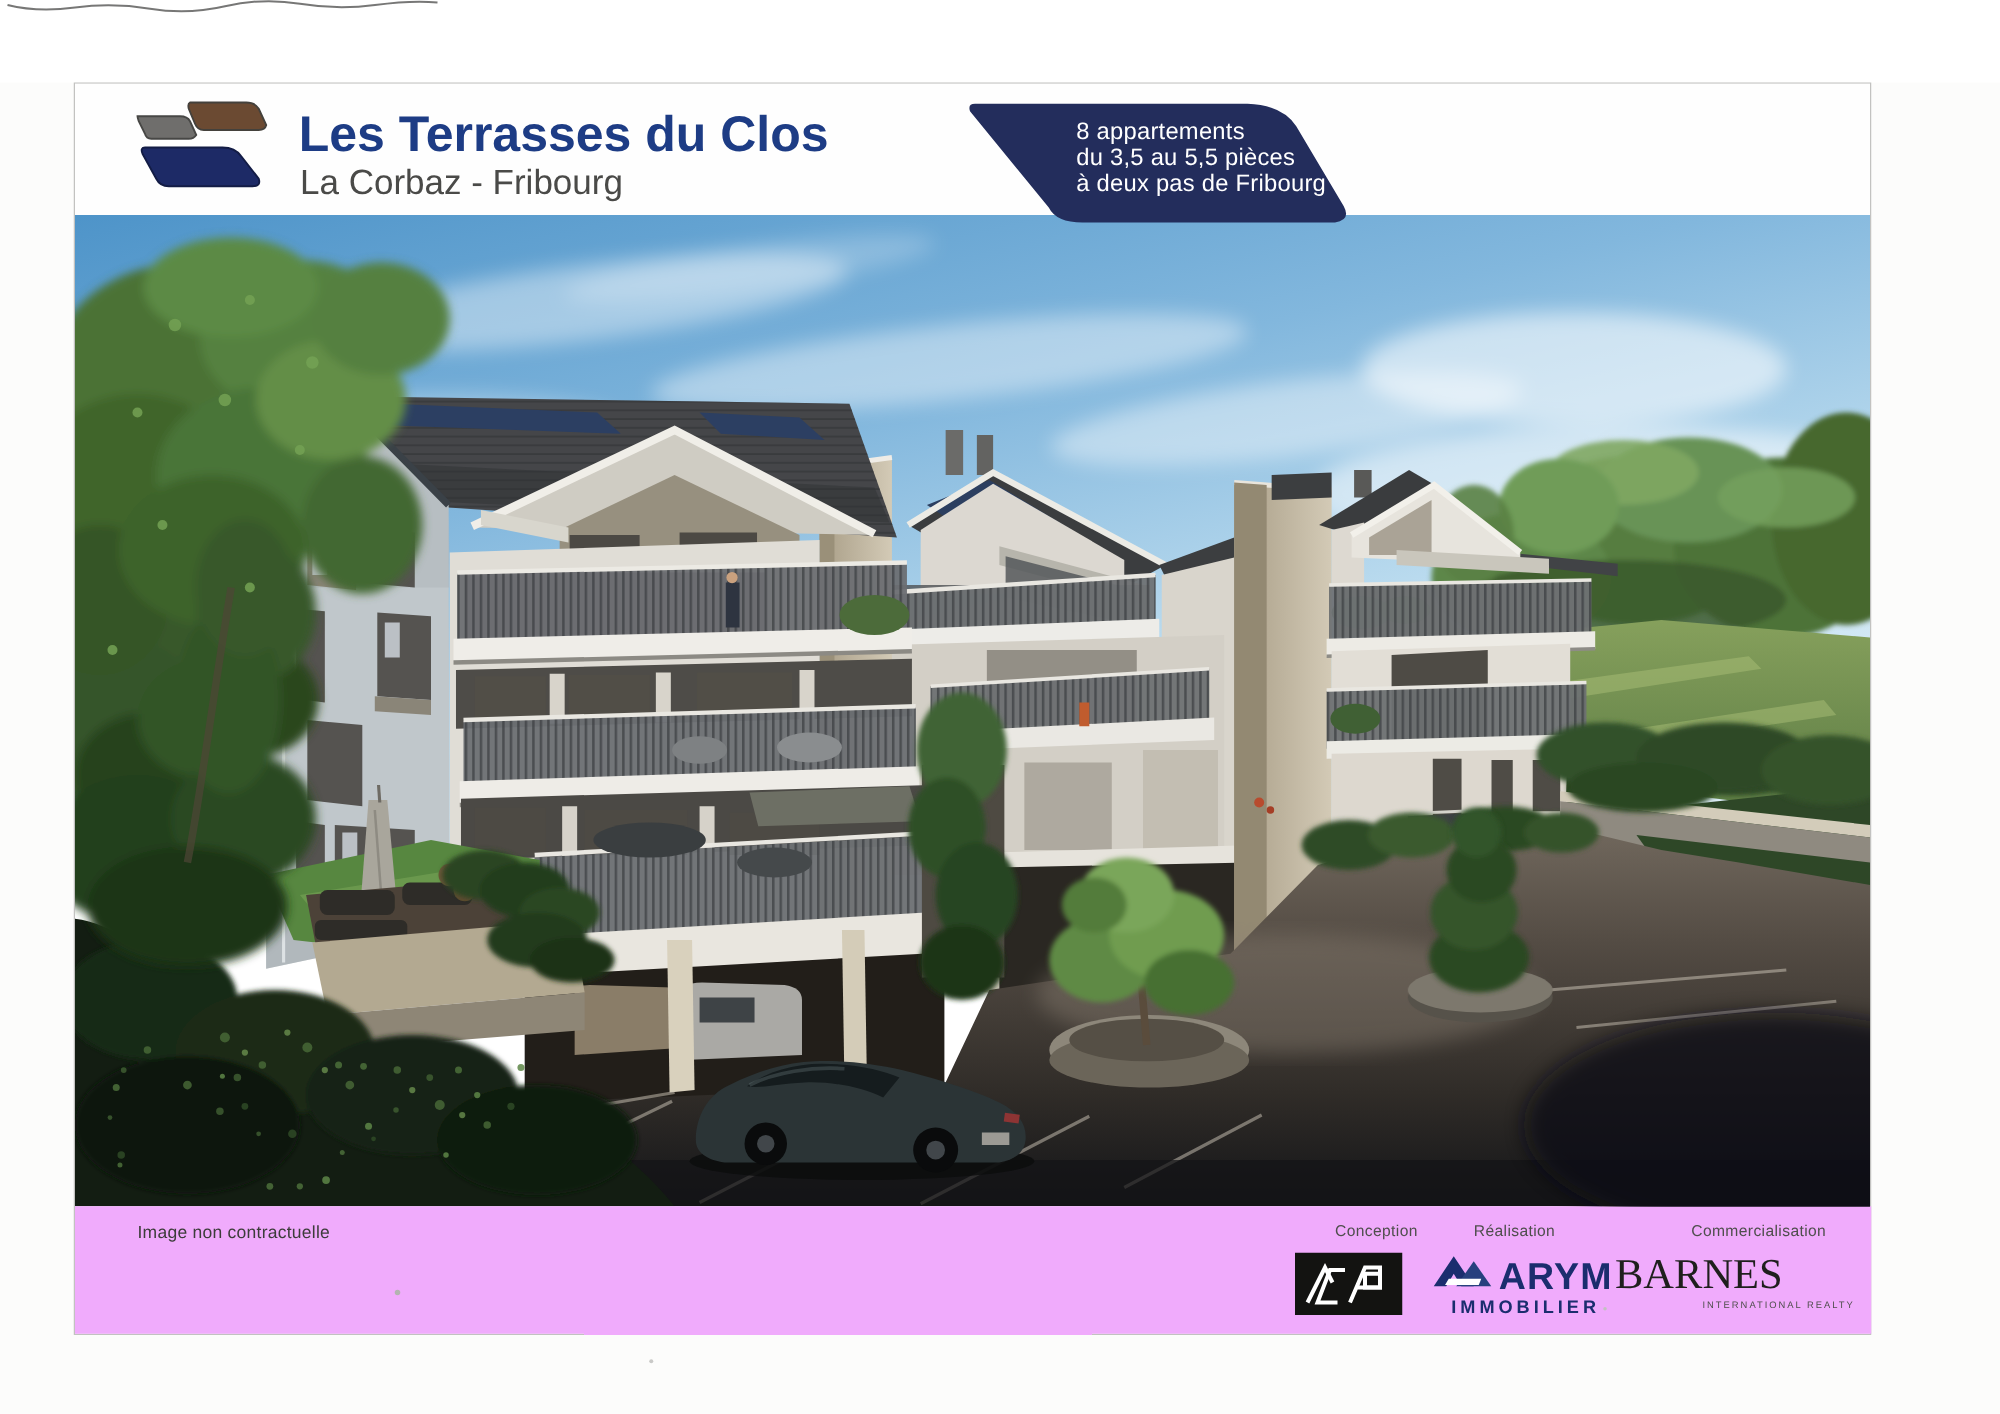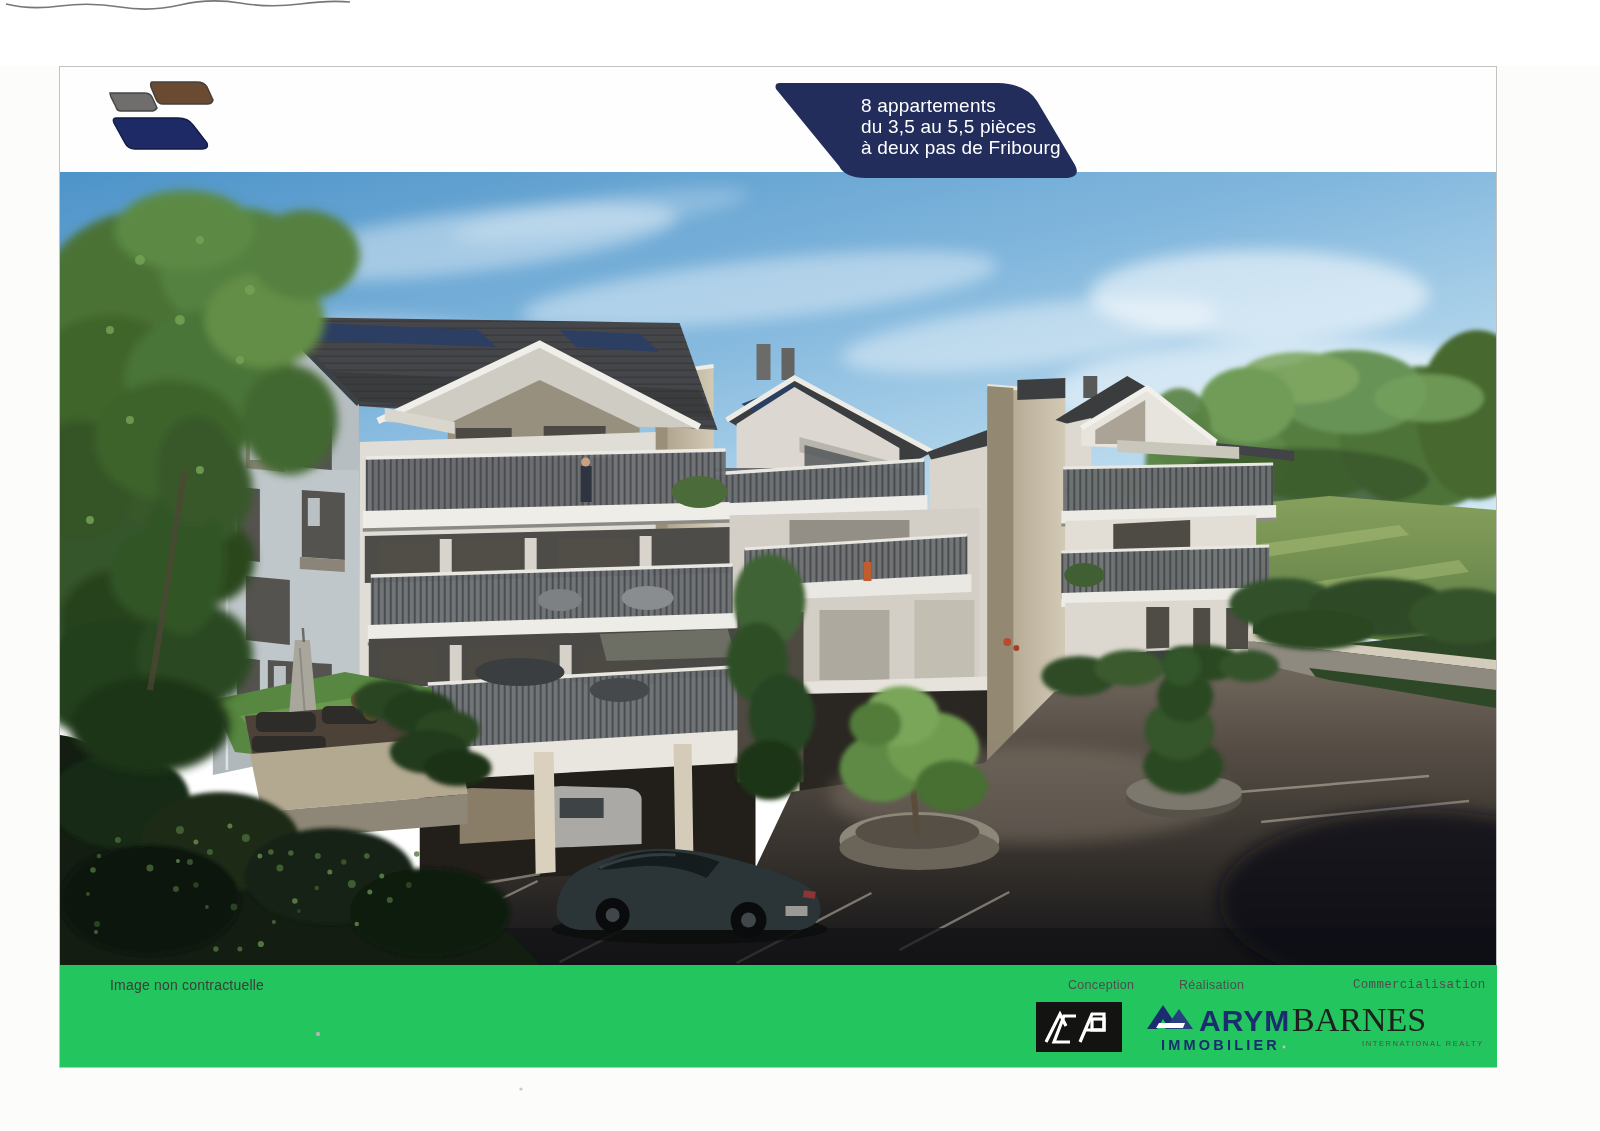--- a/index.html
+++ b/index.html
@@ -6,21 +6,21 @@
     font-family:"Liberation Sans",sans-serif;}
   #stage{position:absolute;left:0;top:0;width:1600px;height:1131px;background:#fcfcfb;}
   #topwhite{position:absolute;left:0;top:0;width:1600px;height:66px;background:#ffffff;}
   #flyer{position:absolute;left:59px;top:66px;width:1438px;height:1002px;background:#ffffff;
     border:1px solid #c2c2c0;box-sizing:border-box;}
   #header{position:absolute;left:60px;top:67px;width:1436px;height:105px;background:#fefefe;}
   #title{position:absolute;left:239px;top:86px;color:#1d3c85;font-size:40px;font-weight:bold;
     letter-spacing:0px;}
   #subtitle{position:absolute;left:240px;top:130px;color:#4a4a48;font-size:28px;}
   #scene{position:absolute;left:60px;top:172px;width:1436px;height:793px;}
-  #footer{position:absolute;left:60px;top:965px;width:1437px;height:102px;background:#22c55e;}
+  #footer{position:absolute;left:60px;top:965px;width:1437px;height:102px;background:#f0abfc;}
   .flab{position:absolute;top:13px;font-size:12.5px;color:#4e4e4c;letter-spacing:0.3px;margin-left:31px;}
   #fnote{position:absolute;left:50px;top:12px;font-size:14px;color:#3c3c3a;letter-spacing:0.2px;}
 </style>
 </head>
 <body>
 <div id="stage">
   <div id="topwhite"></div>
 
   <svg style="position:absolute;left:0;top:0" width="400" height="14" viewBox="0 0 400 14">
     <path d="M6,4 Q30,10 60,6 T120,7 T180,5 T240,3 T300,4 T350,2" fill="none" stroke="#4a4a48" stroke-width="1.6" opacity="0.75"></path>
@@ -29,20 +29,22 @@
   <div id="header">
 
     <svg style="position:absolute;left:0;top:0" width="300" height="105" viewBox="60 67 300 105">
       <g>
         <path d="M110,93 L144,93 Q150,93 152,97 L157,108 Q155,111 151,111 L121,111 Q117,111 116,107 L111,97 Q110,94 110,93 Z" fill="#6f6e6c" stroke="#474745" stroke-width="1.5"></path>
         <path d="M152,82 L197,82 Q204,82 207,87 L213,100 Q212,104 207,104 L163,104 Q158,104 156,99 L151,87 Q150,83 152,82 Z" fill="#6b4a32" stroke="#44413c" stroke-width="1.5"></path>
         <path d="M116,118 L178,118 Q188,118 193,125 L207,143 Q209,149 202,149 L135,149 Q128,149 125,143 L114,123 Q112,118 116,118 Z" fill="#1d2a66" stroke="#131c45" stroke-width="1.5"></path>
       </g>
     </svg>
   </div>
+  <div id="title">Les Terrasses du Clos</div>
+  <div id="subtitle">La Corbaz - Fribourg</div>
 
   <svg id="scene" viewBox="60 172 1437 793" preserveAspectRatio="none">
     <defs>
       <linearGradient id="sky" x1="0" y1="0" x2="0.65" y2="1">
         <stop offset="0" stop-color="#4e94c9"></stop>
         <stop offset="0.42" stop-color="#82b7dd"></stop>
         <stop offset="0.75" stop-color="#bcdcef"></stop>
         <stop offset="1" stop-color="#ddeef8"></stop>
       </linearGradient>
       <linearGradient id="ground" x1="0" y1="0" x2="0" y2="1">
@@ -505,21 +507,21 @@
   <svg style="position:absolute;left:770px;top:75px" width="330" height="110" viewBox="770 75 330 110">
     <path d="M780,83 L998,83 Q1026,84 1037,101 L1075,165 Q1081,176 1068,178 L866,178 Q845,178 839,166 L776,89 Q774,83 780,83 Z" fill="#232d5c"></path>
   </svg>
   <div style="position:absolute;left:861px;top:96px;color:#fff;font-size:19px;line-height:20.8px;letter-spacing:0.2px;">
     8 appartements<br>du 3,5 au 5,5 pièces<br>à deux pas de Fribourg</div>
 
   <div id="footer">
     <div id="fnote">Image non contractuelle</div>
     <div class="flab" style="left:977px;">Conception</div>
     <div class="flab" style="left:1088px;text-align:center;">Réalisation</div>
-    <div class="flab" style="left:1262px;font-family:Liberation Mono, monospace;">Commercialisation</div>
+    <div class="flab" style="left:1262px;">Commercialisation</div>
 
     <svg style="position:absolute;left:976px;top:37px" width="86" height="50" viewBox="0 0 86 50">
       <rect x="0" y="0" width="86" height="50" fill="#131311"></rect>
       <g stroke="#ffffff" stroke-width="3.2" fill="none">
         <path d="M10,40 L24,12 L30,24"></path>
         <path d="M40,14 L28,14 L18,40 L34,40"></path>
         <path d="M44,40 L56,12 L68,12 L68,28 L50,28"></path>
         <rect x="56" y="17" width="12" height="11"></rect>
       </g>
     </svg>

